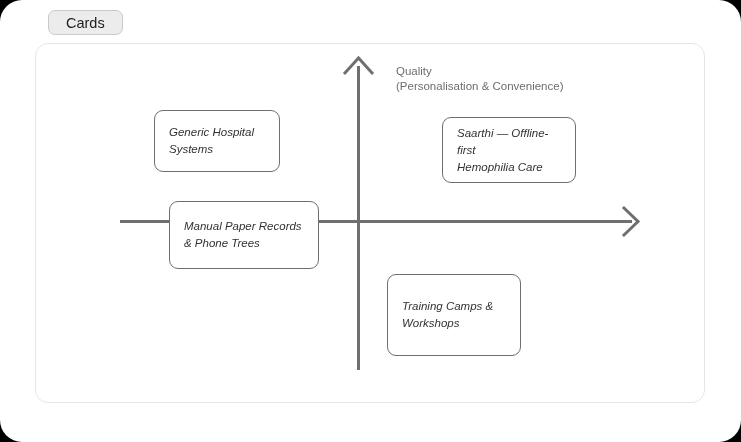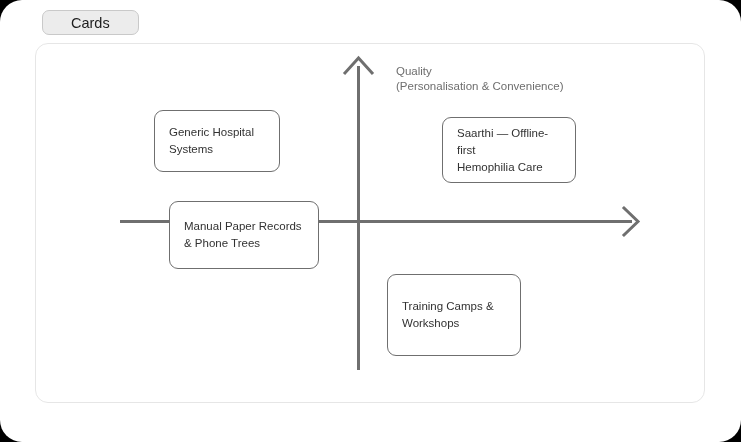--- a/index.html
+++ b/index.html
@@ -21,24 +21,24 @@
     width: 741px;
     height: 442px;
     background: #ffffff;
     border-radius: 22px;
     overflow: hidden;
   }
 
   
   #cards-tab {
     position: absolute;
-    left: 42px;
+    left: 48px;
     top: 10px;
     height: 25px;
-    padding: 0 28px;
+    padding: 0 17px;
     display: flex;
     align-items: center;
     background: #ececec;
     border: 1px solid #c9c9c9;
     border-radius: 7px;
     font-size: 14.5px;
     color: #1d1d1d;
     box-sizing: border-box;
   }
 
@@ -86,20 +86,21 @@
   
   .qcard {
     position: absolute;
     background: #ffffff;
     border: 1.6px solid #6f6f6f;
     border-radius: 9px;
     box-sizing: border-box;
     display: flex;
     align-items: center;
     z-index: 5;
+    font-style: italic;
   }
   .qcard-text {
     padding: 0 14px;
     font-size: 11.5px;
     line-height: 17px;
     color: #323232;
     white-space: pre-line;
   }
 
   #card-generic-hospital-systems { left: 154px; top: 110px; width: 126px; height: 62px; }

